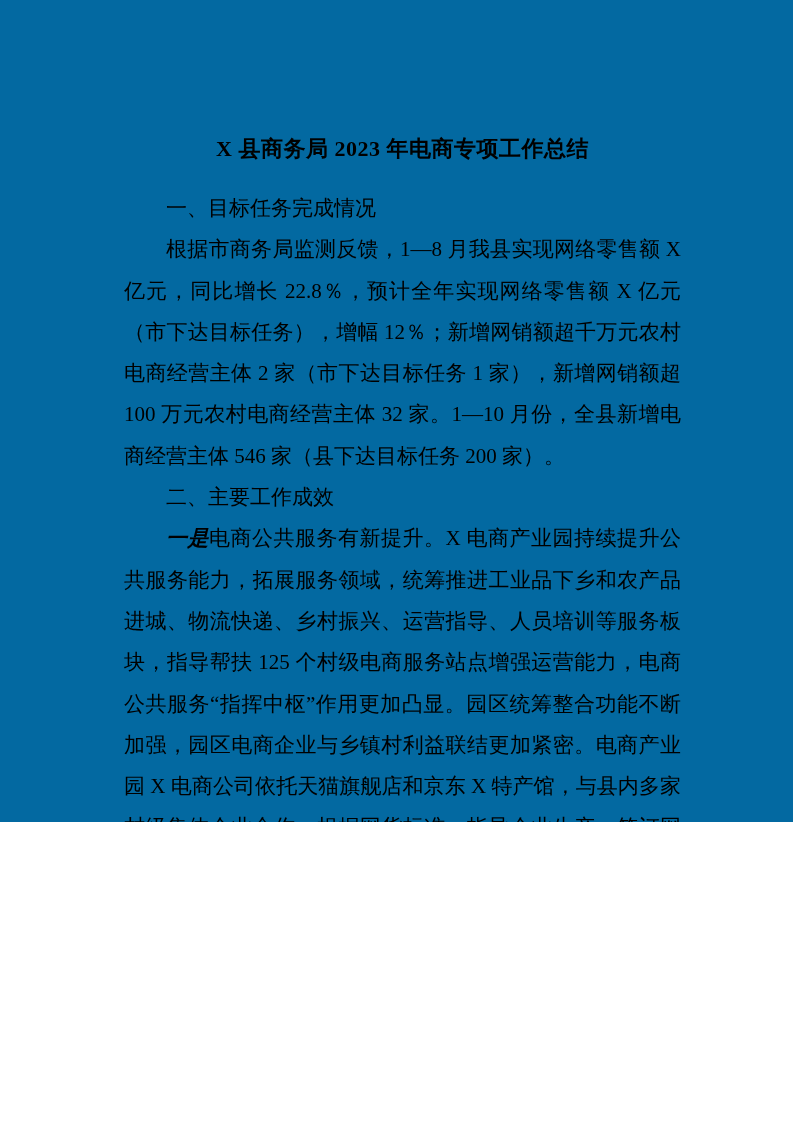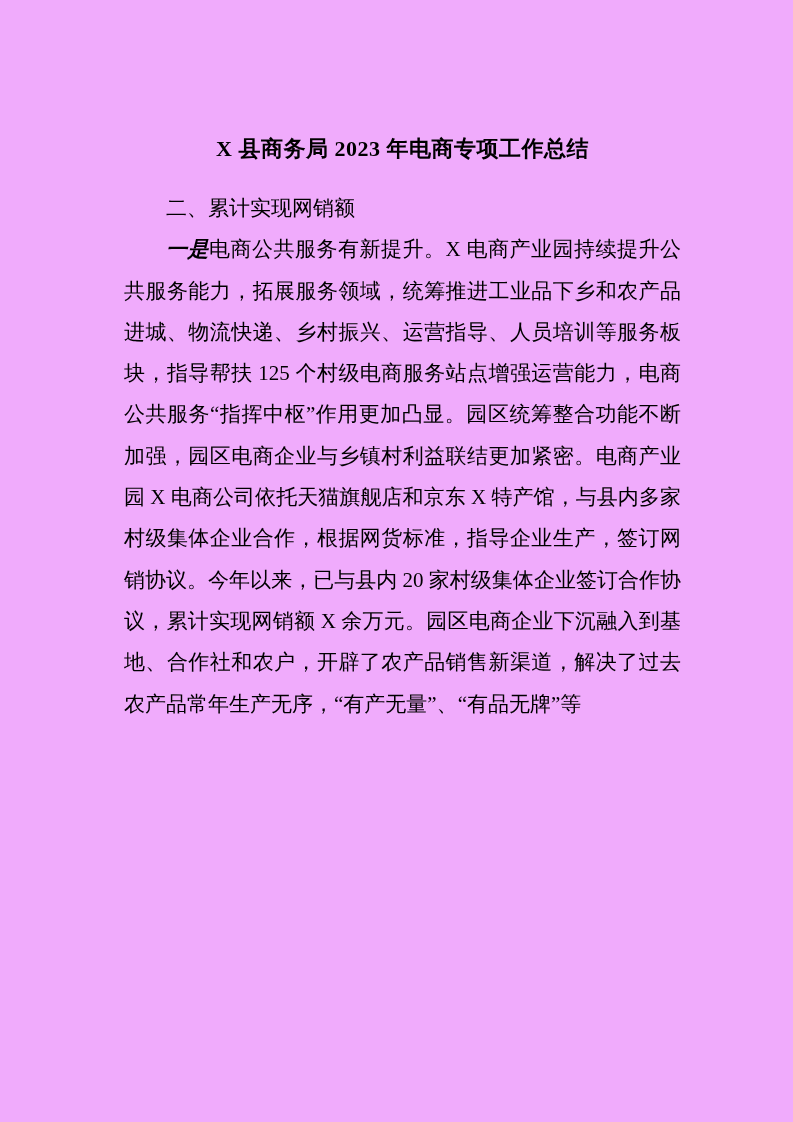--- a/index.html
+++ b/index.html
@@ -4,23 +4,23 @@
 <style>
   html, body {
     margin: 0;
     padding: 0;
     background: #ffffff;
   }
   .page {
     position: relative;
     box-sizing: border-box;
     width: 793px;
-    height: 1122px;
+    height: 822px;
     margin: 0;
-    background: #f0abfc;
+    background: #0369a1;
     color: #000000;
     padding: 128px 112px 0 124px;
     font-family: "Liberation Serif", "DejaVu Serif", serif;
     font-size: 21px;
     line-height: 41.3px;
     overflow: hidden;
   }
   .doc-title {
     margin: 0 0 19px 0;
     font-size: 22px;
@@ -45,19 +45,23 @@
     font-style: italic;
   }
 </style>
 </head>
 <body>
 
 <div class="page">
 
   <h1 class="doc-title">X 县商务局 2023 年电商专项工作总结</h1>
 
+  <div>
+    <p class="section-heading">一、目标任务完成情况</p>
+    <p class="body-para"><span>根据市商务局监测反馈，1—8 月我县实现网络零售额 X 亿元，同比增长 22.8％，预计全年实现网络零售额 X 亿元（市下达目标任务），增幅 12％；新增网销额超千万元农村电商经营主体 2 家（市下达目标任务 1 家），新增网销额超 100 万元农村电商经营主体 32 家。1—10 月份，全县新增电商经营主体 546 家（县下达目标任务 200 家）。</span></p>
+  </div>
 
   <div>
-    <p class="section-heading">二、累计实现网销额</p>
+    <p class="section-heading">二、主要工作成效</p>
     <p class="body-para"><span class="bold-lead">一是</span><span>电商公共服务有新提升。X 电商产业园持续提升公共服务能力，拓展服务领域，统筹推进工业品下乡和农产品进城、物流快递、乡村振兴、运营指导、人员培训等服务板块，指导帮扶 125 个村级电商服务站点增强运营能力，电商公共服务“指挥中枢”作用更加凸显。园区统筹整合功能不断加强，园区电商企业与乡镇村利益联结更加紧密。电商产业园 X 电商公司依托天猫旗舰店和京东 X 特产馆，与县内多家村级集体企业合作，根据网货标准，指导企业生产，签订网销协议。今年以来，已与县内 20 家村级集体企业签订合作协议，累计实现网销额 X 余万元。园区电商企业下沉融入到基地、合作社和农户，开辟了农产品销售新渠道，解决了过去农产品常年生产无序，“有产无量”、“有品无牌”等</span></p>
   </div>
 
 </div>
 
 </body></html>

